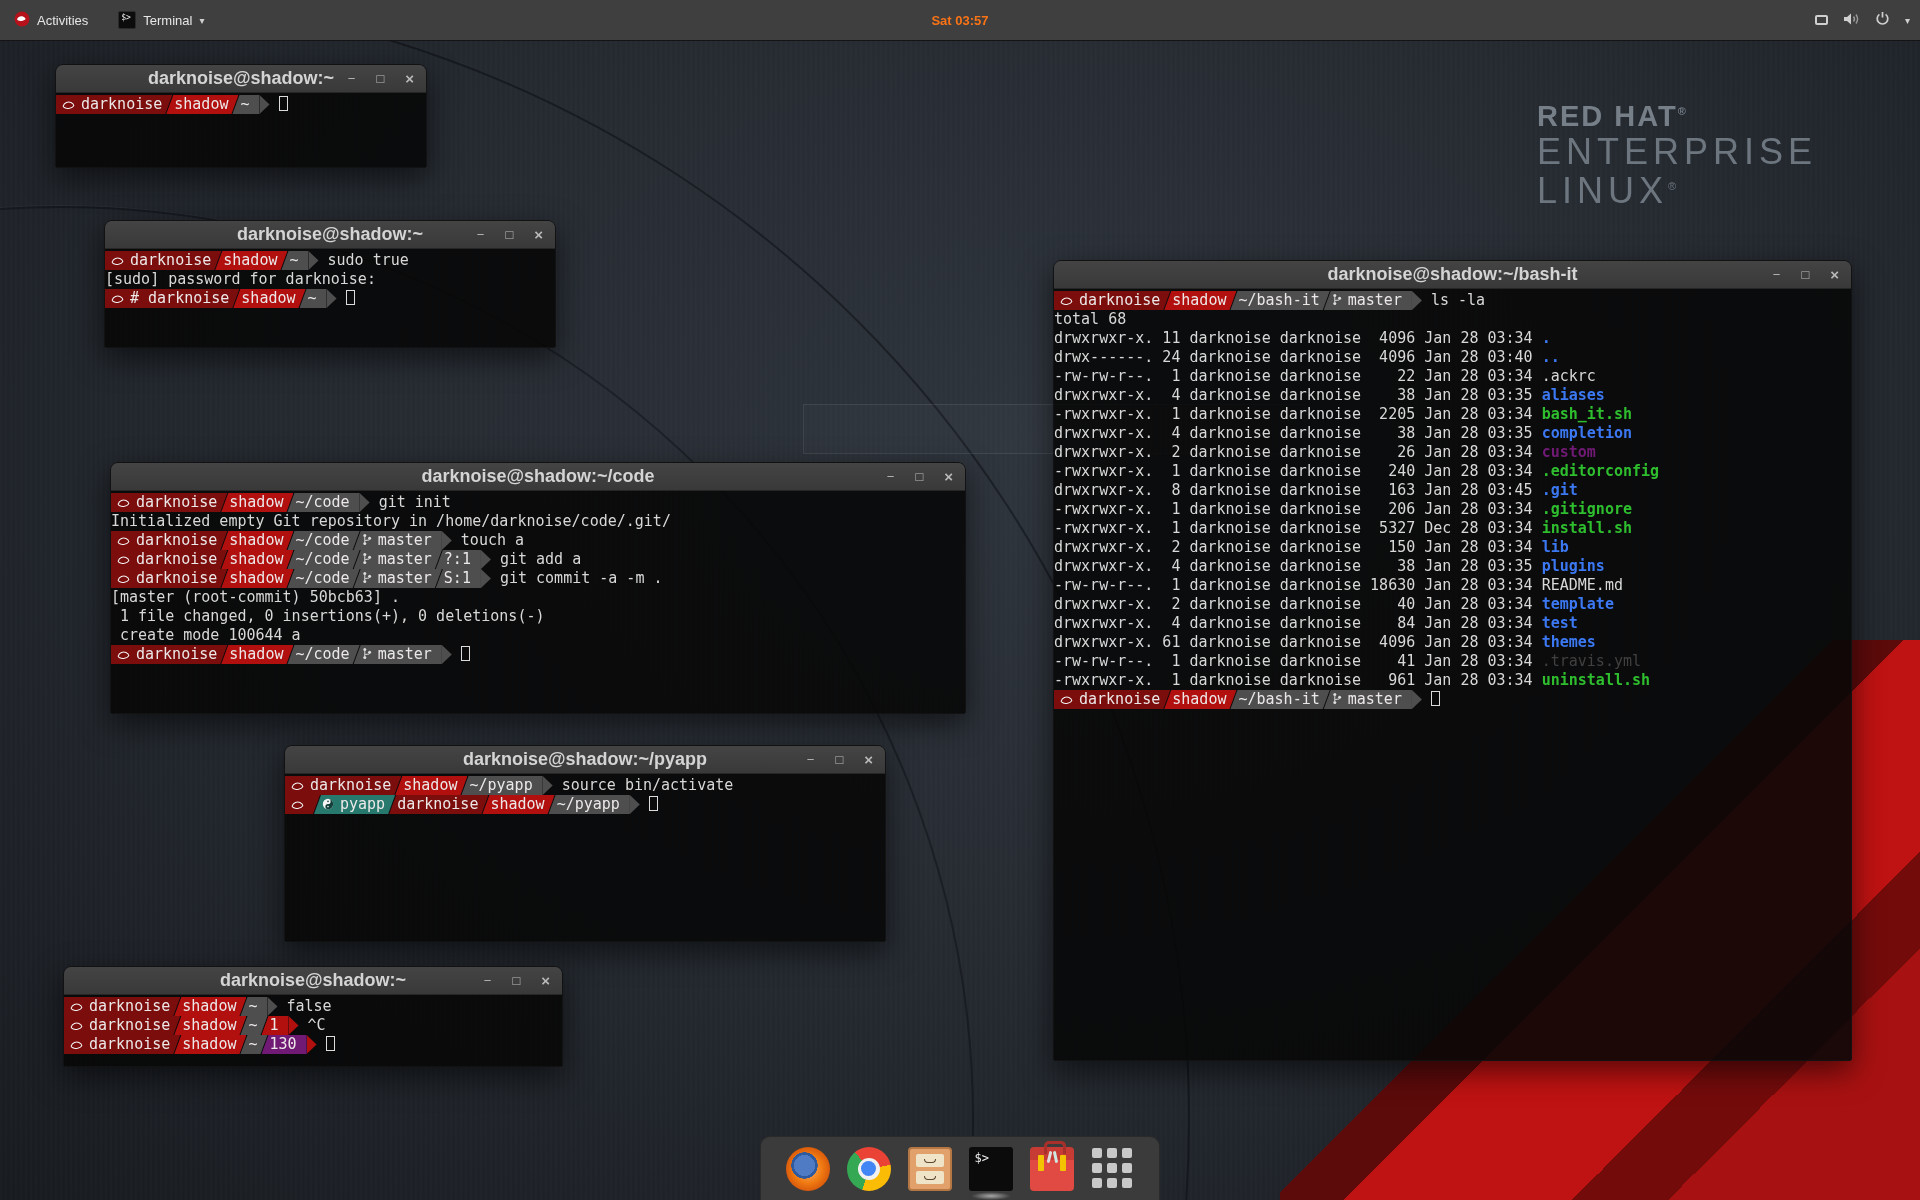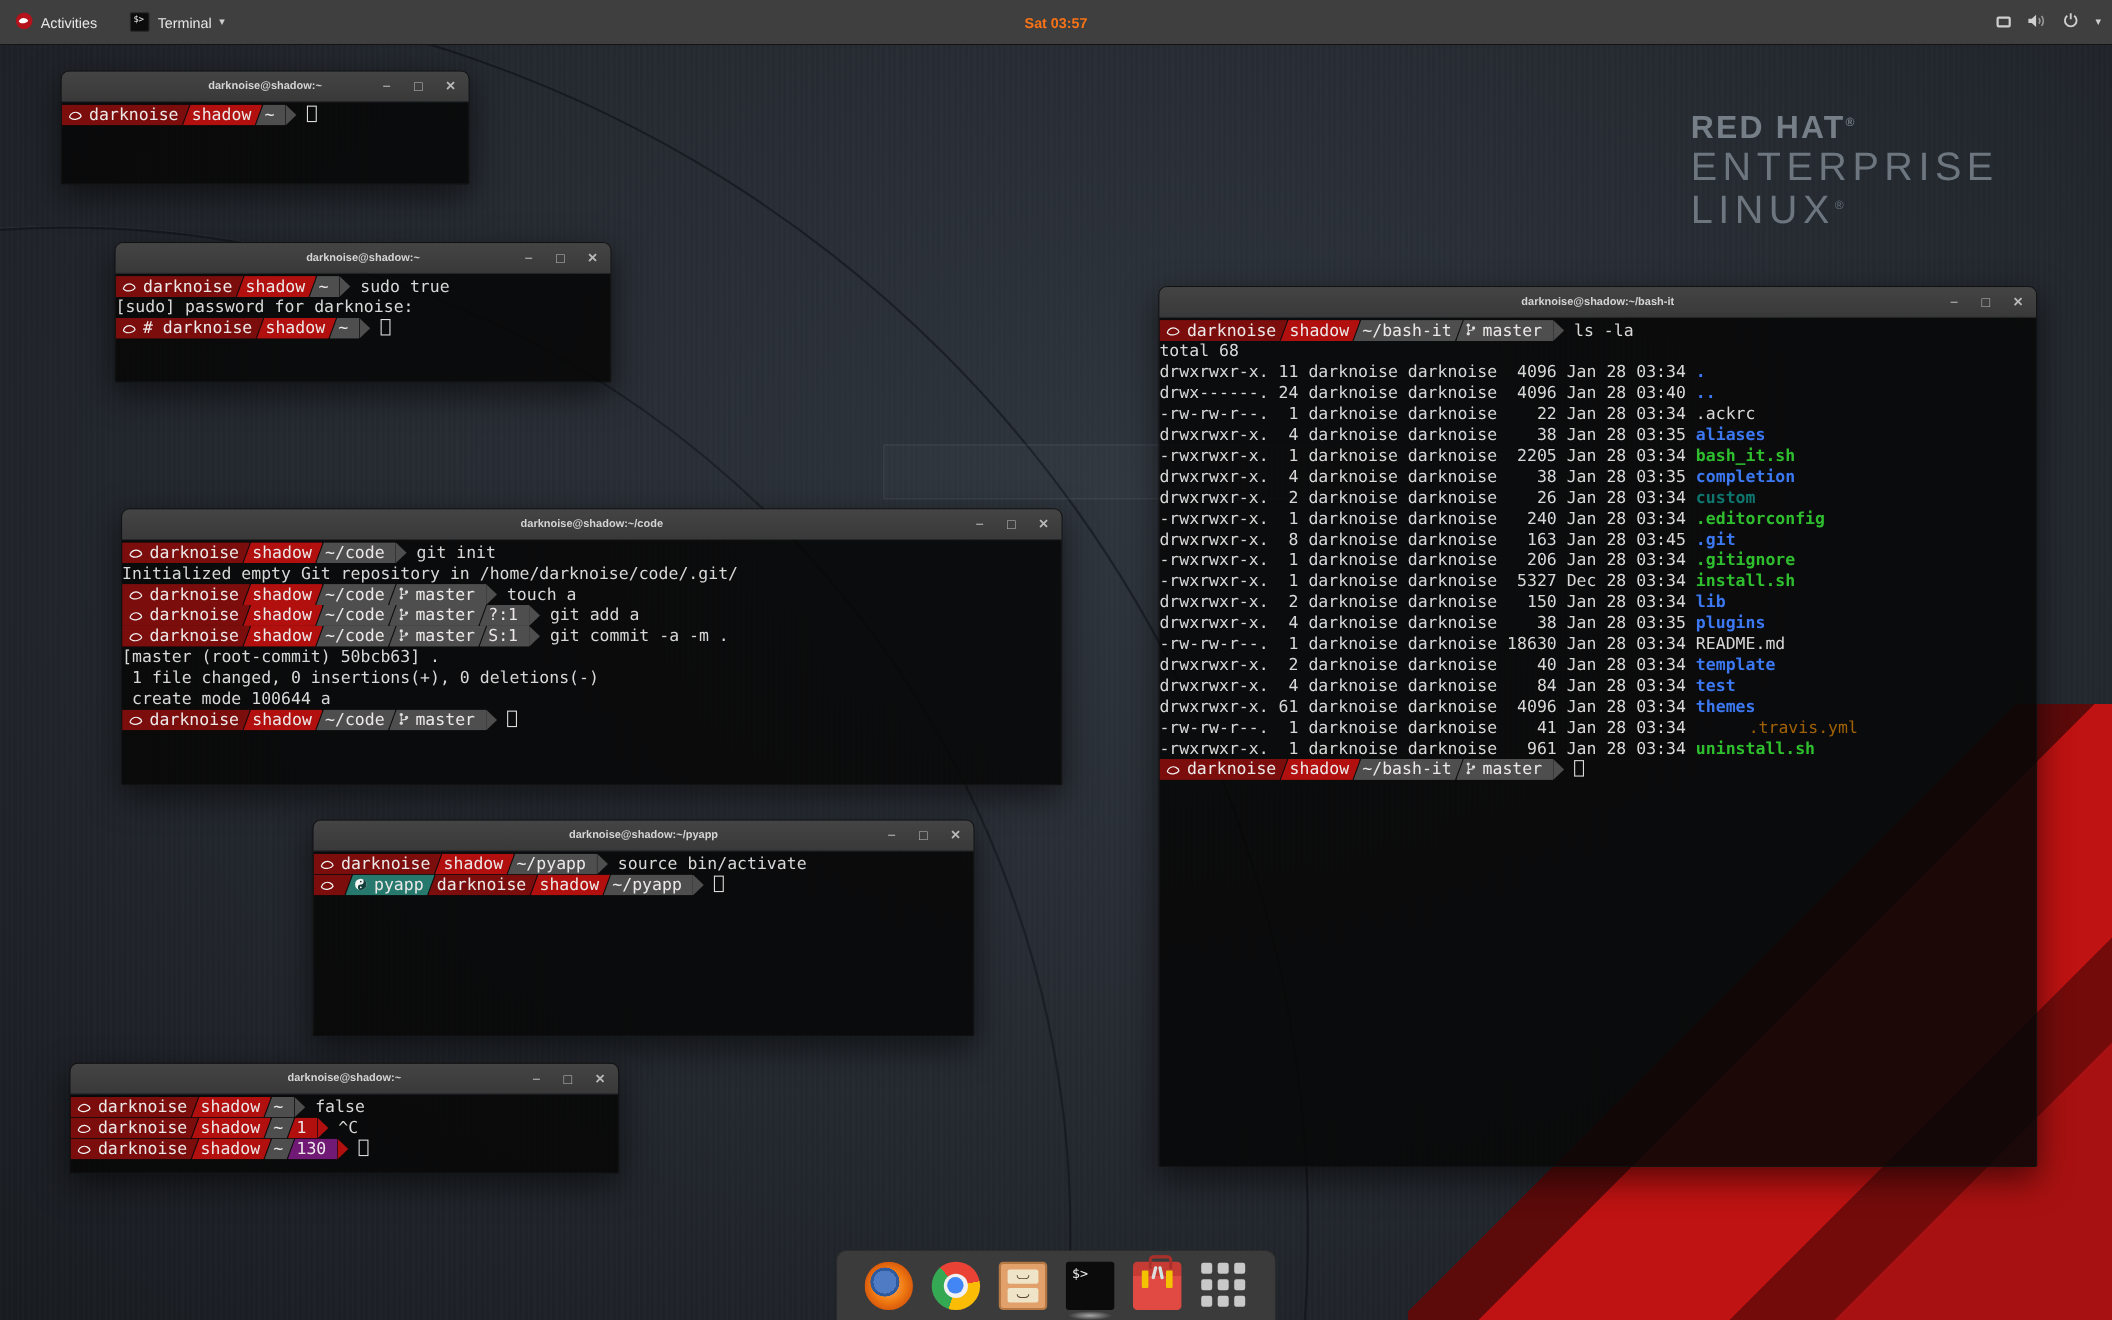--- a/index.html
+++ b/index.html
@@ -38,21 +38,21 @@
   .tb-clock { position:absolute; left:50%; transform:translateX(-50%); font-weight:bold; color:#f97316; }
   .tb-right { position:absolute; right:10px; display:flex; align-items:center; gap:15px; height:26px; }
   .sq-icon { width:13px; height:10px; border:2px solid #cfcfcf; border-radius:2px; display:inline-block; }
   .chev { font-size:10px; color:#cfcfcf; }
 
   
   .window { position:absolute; z-index:5; border:1px solid #121212; border-radius:8px 8px 2px 2px;
       box-shadow:0 10px 30px rgba(0,0,0,.55); }
   .titlebar { height:28px; background:linear-gradient(#444,#393939); border-bottom:1px solid #262626;
       border-radius:7px 7px 0 0; position:relative; display:flex; align-items:center; justify-content:center; }
-  .title { font-size:10px; font-weight:bold; color:#d4d4d4; }
+  .title { font-size:18px; font-weight:bold; color:#d4d4d4; }
   .winbtns { position:absolute; right:12px; top:0; height:28px; display:flex; align-items:center; gap:21px;
       color:#b9b9b9; font-size:13px; }
   .winbtns span { cursor:default; line-height:28px; }
   .btn-close { font-size:15px; font-weight:bold; }
   .term-body { width:100%; height:calc(100% - 28px); background:rgba(7,7,7,.88);
       font-family:"DejaVu Sans Mono",monospace; font-size:15px; color:#d8d8d8;
       padding:2px 0 0 0; overflow:hidden; }
   .w1 { left:55px;  top:64px;  width:372px; height:104px; }
   .w2 { left:104px; top:220px; width:452px; height:128px; }
   .w3 { left:110px; top:462px; width:856px; height:252px; }
@@ -307,32 +307,32 @@
             <circle cx="7.6" cy="5.2" r="1.5" fill="#ddd"></circle>
             <path d="M2.8 4.1 V9 M2.8 8.2 C2.8 6.6 7.6 7.8 7.6 6.6" stroke="#ddd" fill="none"></path>
           </svg>master</span><span class="tcap" style="background: rgb(78, 78, 78);"></span><span class="cmd">ls -la</span></div>
       <div class="tline">total 68</div>
       <div class="tline"><span>drwxrwxr-x. 11 darknoise darknoise  4096 Jan 28 03:34 </span><span class="lsname-dir" style="color: rgb(59, 120, 242);">.</span></div>
       <div class="tline"><span>drwx------. 24 darknoise darknoise  4096 Jan 28 03:40 </span><span class="lsname-dir" style="color: rgb(59, 120, 242);">..</span></div>
       <div class="tline"><span>-rw-rw-r--.  1 darknoise darknoise    22 Jan 28 03:34 </span><span style="color: rgb(216, 216, 216);">.ackrc</span></div>
       <div class="tline"><span>drwxrwxr-x.  4 darknoise darknoise    38 Jan 28 03:35 </span><span class="lsname-dir" style="color: rgb(59, 120, 242);">aliases</span></div>
       <div class="tline"><span>-rwxrwxr-x.  1 darknoise darknoise  2205 Jan 28 03:34 </span><span class="lsname-exec" style="color: rgb(46, 190, 46);">bash_it.sh</span></div>
       <div class="tline"><span>drwxrwxr-x.  4 darknoise darknoise    38 Jan 28 03:35 </span><span class="lsname-dir" style="color: rgb(59, 120, 242);">completion</span></div>
-      <div class="tline"><span>drwxrwxr-x.  2 darknoise darknoise    26 Jan 28 03:34 </span><span class="lsname-dir" style="color: #0f766e;">custom</span></div>
+      <div class="tline"><span>drwxrwxr-x.  2 darknoise darknoise    26 Jan 28 03:34 </span><span class="lsname-dir" style="color: #701a75;">custom</span></div>
       <div class="tline"><span>-rwxrwxr-x.  1 darknoise darknoise   240 Jan 28 03:34 </span><span class="lsname-exec" style="color: rgb(46, 190, 46);">.editorconfig</span></div>
       <div class="tline"><span>drwxrwxr-x.  8 darknoise darknoise   163 Jan 28 03:45 </span><span class="lsname-dir" style="color: rgb(59, 120, 242);">.git</span></div>
       <div class="tline"><span>-rwxrwxr-x.  1 darknoise darknoise   206 Jan 28 03:34 </span><span class="lsname-exec" style="color: rgb(46, 190, 46);">.gitignore</span></div>
       <div class="tline"><span>-rwxrwxr-x.  1 darknoise darknoise  5327 Dec 28 03:34 </span><span class="lsname-exec" style="color: rgb(46, 190, 46);">install.sh</span></div>
       <div class="tline"><span>drwxrwxr-x.  2 darknoise darknoise   150 Jan 28 03:34 </span><span class="lsname-dir" style="color: rgb(59, 120, 242);">lib</span></div>
       <div class="tline"><span>drwxrwxr-x.  4 darknoise darknoise    38 Jan 28 03:35 </span><span class="lsname-dir" style="color: rgb(59, 120, 242);">plugins</span></div>
       <div class="tline"><span>-rw-rw-r--.  1 darknoise darknoise 18630 Jan 28 03:34 </span><span style="color: rgb(216, 216, 216);">README.md</span></div>
       <div class="tline"><span>drwxrwxr-x.  2 darknoise darknoise    40 Jan 28 03:34 </span><span class="lsname-dir" style="color: rgb(59, 120, 242);">template</span></div>
       <div class="tline"><span>drwxrwxr-x.  4 darknoise darknoise    84 Jan 28 03:34 </span><span class="lsname-dir" style="color: rgb(59, 120, 242);">test</span></div>
       <div class="tline"><span>drwxrwxr-x. 61 darknoise darknoise  4096 Jan 28 03:34 </span><span class="lsname-dir" style="color: rgb(59, 120, 242);">themes</span></div>
-      <div class="tline"><span>-rw-rw-r--.  1 darknoise darknoise    41 Jan 28 03:34 </span><span style="color: #a16207; margin-left: 48px;">.travis.yml</span></div>
+      <div class="tline"><span>-rw-rw-r--.  1 darknoise darknoise    41 Jan 28 03:34 </span><span style="color: #404040;">.travis.yml</span></div>
       <div class="tline"><span>-rwxrwxr-x.  1 darknoise darknoise   961 Jan 28 03:34 </span><span class="lsname-exec" style="color: rgb(46, 190, 46);">uninstall.sh</span></div>
       <div class="tline"><span class="tseg first" style="background: rgb(124, 13, 13);"><svg class="pico" width="13" height="10" viewBox="0 0 13 10">
             <path d="M1.2 6.2 C2.2 2.6 6.2 1.2 9 2.6 C10.8 3.5 11.8 5 11.8 5.8 C10 8.4 5.4 9.2 2.8 7.8 C1.8 7.3 1.2 6.8 1.2 6.2 Z" fill="none" stroke="#f2f2f2" stroke-width="1.1"></path>
           </svg>darknoise</span><span class="tseg" style="background: rgb(178, 15, 15);">shadow</span><span class="tseg" style="background: rgb(78, 78, 78);">~/bash-it</span><span class="tseg last" style="background: rgb(78, 78, 78);"><svg class="pico" width="10" height="13" viewBox="0 0 10 13">
             <circle cx="2.8" cy="2.6" r="1.5" fill="#ddd"></circle>
             <circle cx="2.8" cy="10.4" r="1.5" fill="#ddd"></circle>
             <circle cx="7.6" cy="5.2" r="1.5" fill="#ddd"></circle>
             <path d="M2.8 4.1 V9 M2.8 8.2 C2.8 6.6 7.6 7.8 7.6 6.6" stroke="#ddd" fill="none"></path>
           </svg>master</span><span class="tcap" style="background: rgb(78, 78, 78);"></span><span class="cursor"></span></div>
     </div>

